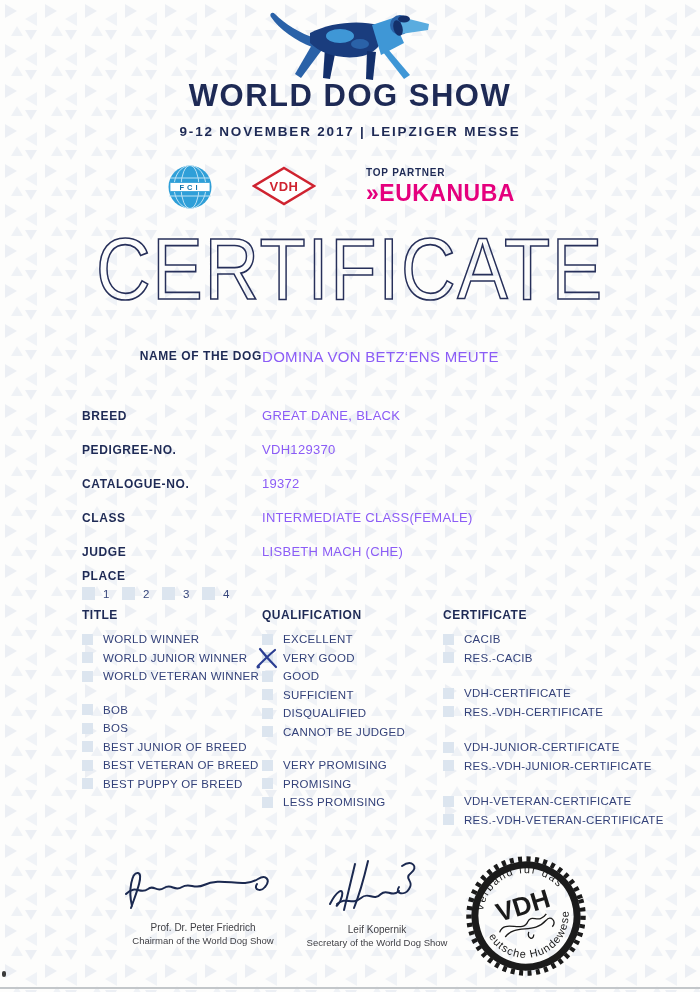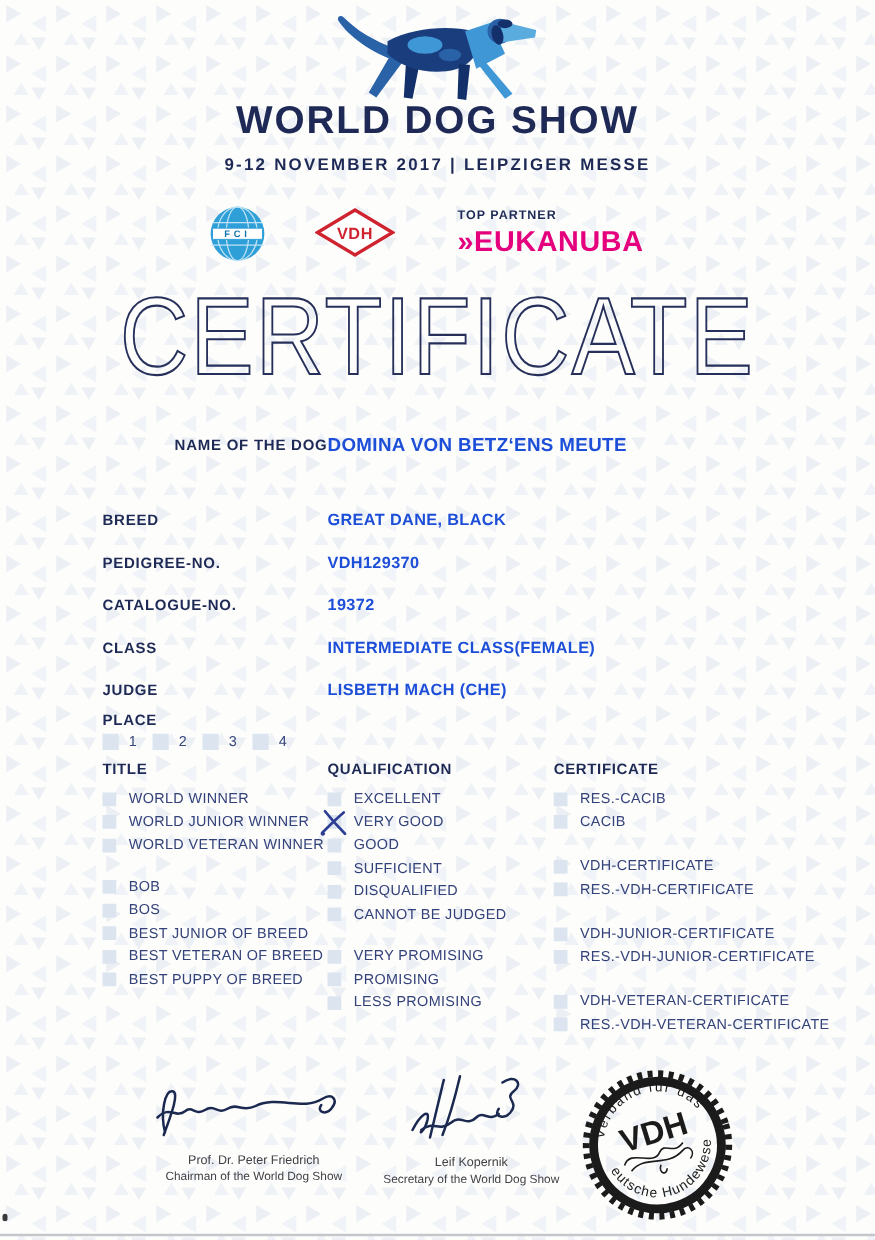--- a/index.html
+++ b/index.html
@@ -19,21 +19,21 @@
   .euk{position:absolute;left:366px;top:3px;}
   .top-partner{font-size:10px;font-weight:800;letter-spacing:.8px;color:#1e2a55;}
   .eukanuba{font-size:23px;font-weight:800;letter-spacing:.5px;color:#e5007d;margin-top:2px;}
 
   .cert-head{position:absolute;left:0;top:224px;}
 
   
   .fields{position:absolute;left:82px;top:348px;}
   .field-row{display:flex;align-items:flex-start;margin-bottom:19px;}
   .flabel{width:180px;font-size:12px;font-weight:700;letter-spacing:.6px;color:#1e2a55;padding-top:1px;}
-  .fvalue{font-size:13px;font-weight:700;letter-spacing:.3px;color:#1d4ed8;}
+  .fvalue{font-size:13px;font-weight:400;letter-spacing:.3px;color:#8b5cf6;}
   .field-row.emphasis{margin-bottom:43px;text-align:right;}
   .field-row.emphasis .fvalue{font-size:15px;}
 
   
   .place{position:absolute;left:82px;top:569px;}
   .place-label{font-size:12px;font-weight:700;letter-spacing:.6px;color:#1e2a55;}
   .place-opts{display:flex;margin-top:4px;}
   .place-opt{display:flex;align-items:center;width:40px;}
   .cb{width:13px;height:13px;background:#dce5ef;position:relative;flex:0 0 auto;}
   .place-num{font-size:11.5px;color:#38477c;margin-left:8px;}
@@ -267,25 +267,25 @@
   </div>
           </div>
         </div>
   </div>
       <div class="check-col col-2">
     <div class="col-header">CERTIFICATE</div>
     <div>
           <div class="group">
             <div class="check-item">
     <span class="cb"></span>
+    <span class="ci-label">CACIB</span>
+  </div>
+            <div class="check-item">
+    <span class="cb"></span>
     <span class="ci-label">RES.-CACIB</span>
-  </div>
-            <div class="check-item">
-    <span class="cb"></span>
-    <span class="ci-label">CACIB</span>
   </div>
           </div>
           <div class="group">
             <div class="check-item">
     <span class="cb"></span>
     <span class="ci-label">VDH-CERTIFICATE</span>
   </div>
             <div class="check-item">
     <span class="cb"></span>
     <span class="ci-label">RES.-VDH-CERTIFICATE</span>

